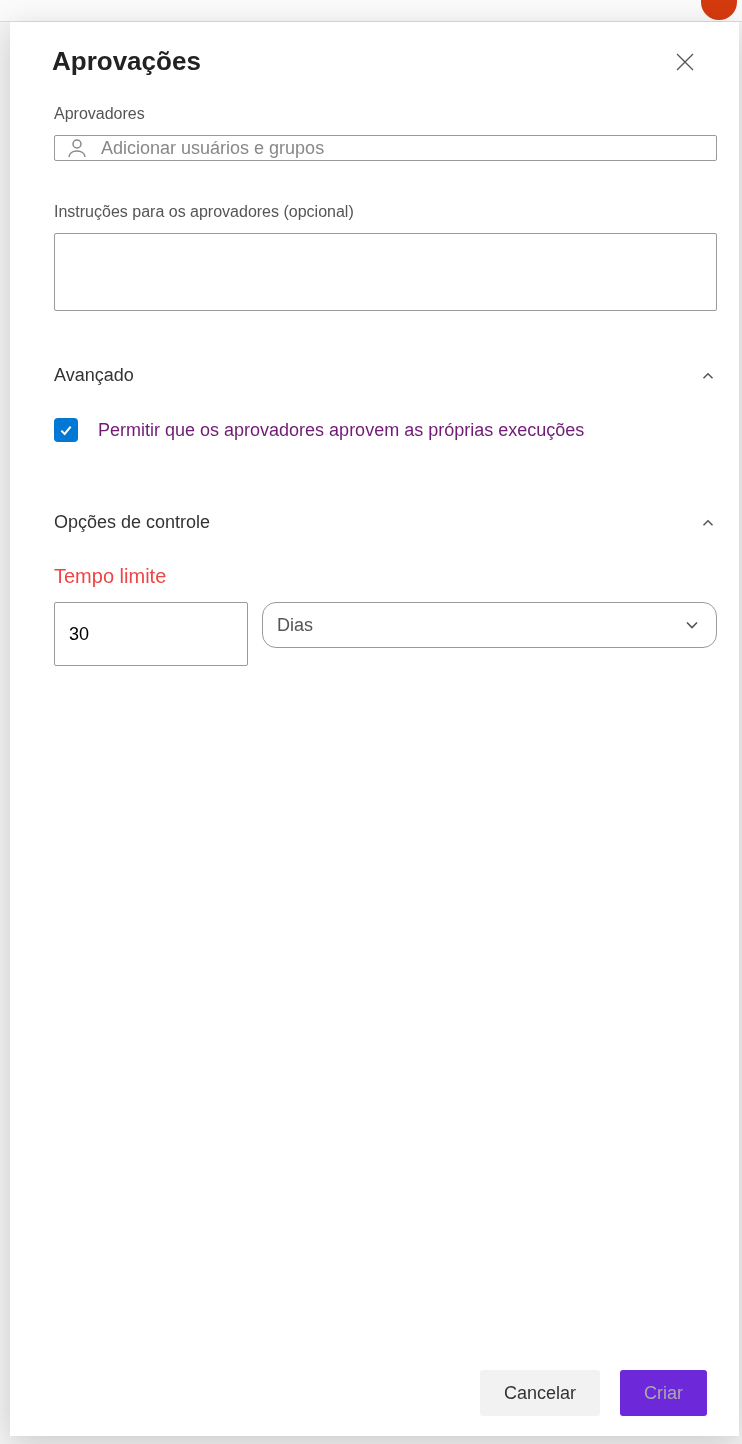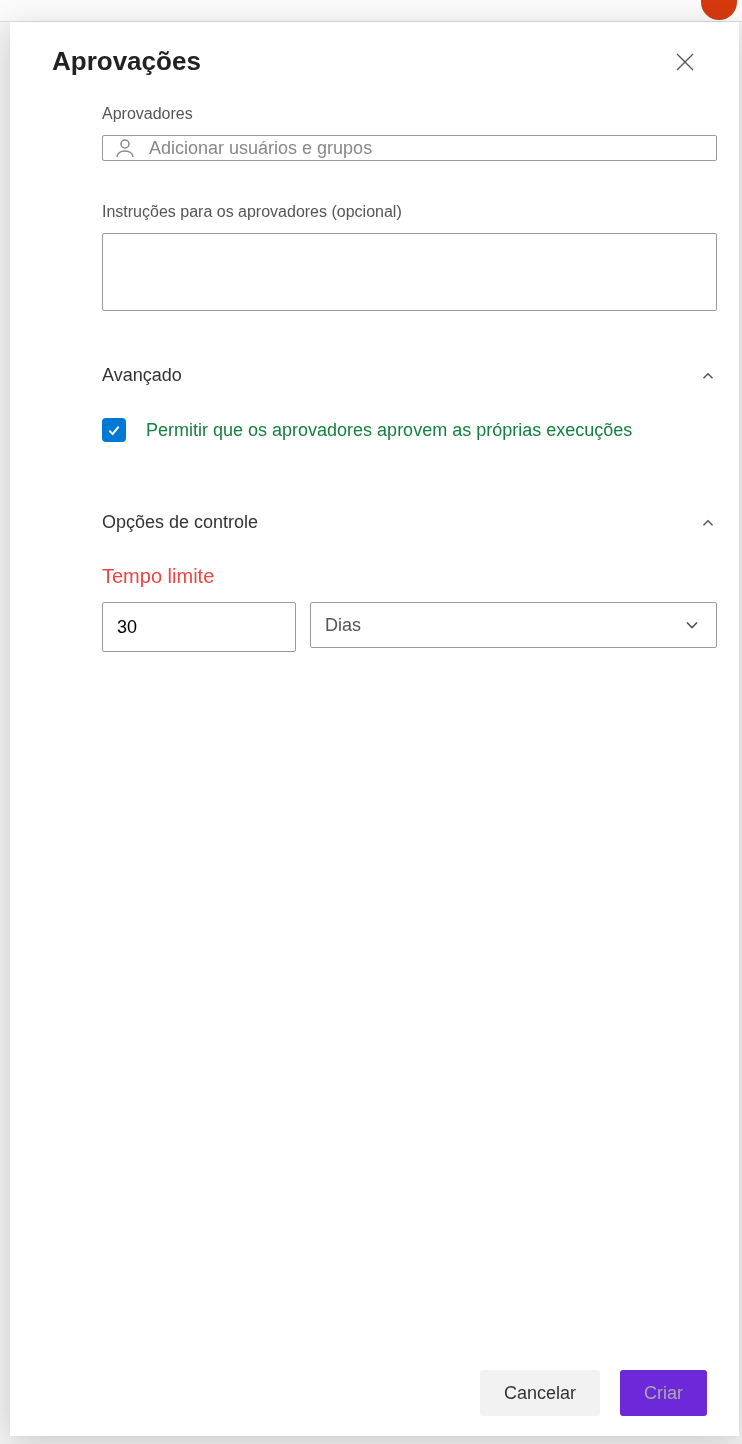--- a/index.html
+++ b/index.html
@@ -75,21 +75,20 @@
     .close-btn svg {
       width: 24px;
       height: 24px;
       stroke: #555;
       stroke-width: 1.2;
     }
     .panel-body {
       flex: 1;
       padding: 18px 22px 0 44px;
       overflow-y: auto;
-      margin-left: 48px;
     }
     .form-label {
       font-size: 16px;
       color: #555;
       margin-bottom: 12px;
       display: block;
     }
     .approvers-input-wrap {
       border: 1px solid #9a9a9a;
       border-radius: 2px;
@@ -164,45 +163,45 @@
     }
     .checkbox svg {
       width: 16px;
       height: 16px;
       stroke: white;
       stroke-width: 3;
       fill: none;
     }
     .checkbox-label {
       font-size: 18px;
-      color: #15803d;
+      color: #701a75;
     }
     .timeout-row {
       display: flex;
       gap: 14px;
     }
     .timeout-number {
       width: 194px;
-      height: 50px;
+      height: 64px;
       border: 1px solid #9a9a9a;
       border-radius: 2px;
       font-size: 18px;
       padding: 0 14px;
       outline: none;
       font-family: inherit;
     }
     .timeout-select-wrap {
       flex: 1;
       position: relative;
     }
     .timeout-select {
       width: 100%;
       height: 46px;
       border: 1px solid #9a9a9a;
-      border-radius: 2px;
+      border-radius: 14px;
       font-size: 18px;
       padding: 0 14px;
       outline: none;
       background: white;
       cursor: pointer;
       appearance: none;
       display: flex;
       align-items: center;
       justify-content: space-between;
       color: #555;

